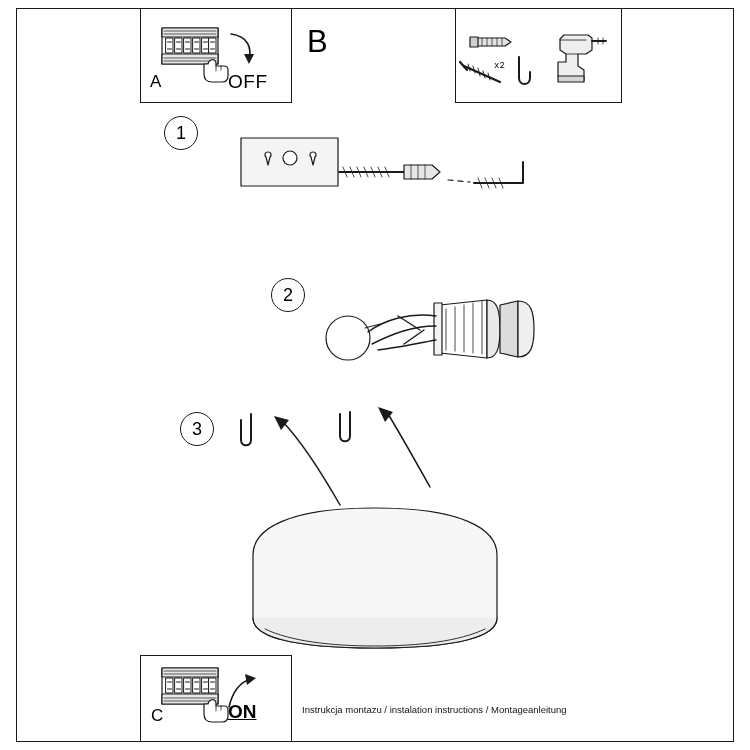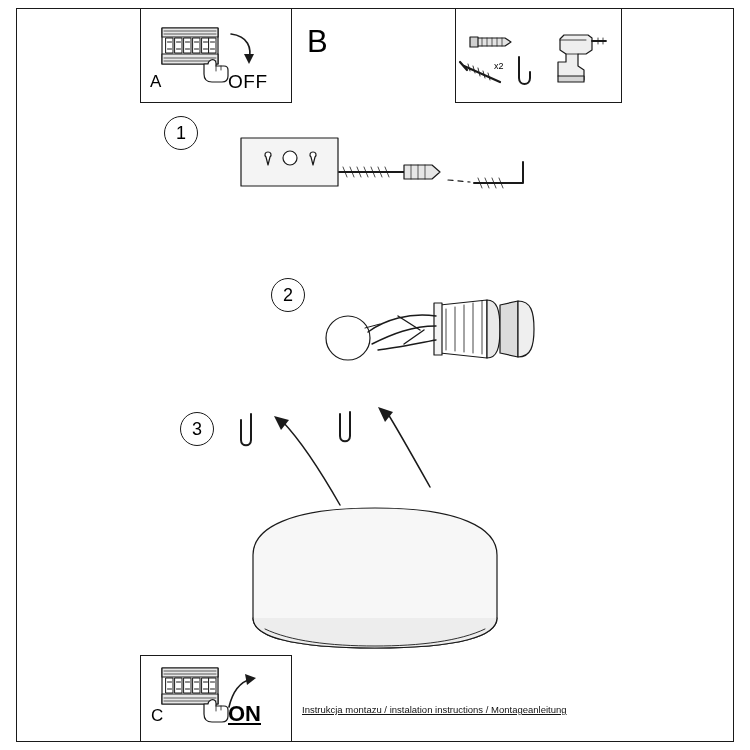--- a/index.html
+++ b/index.html
@@ -53,20 +53,21 @@
     left: 307px; top: 24px;
     font-size: 31px;
     font-weight: normal;
   }
   
   #panel-tools { left: 455px; top: 8px; width: 167px; height: 95px; }
   .x2-label {
     position: absolute;
     left: 494px; top: 61px;
     font-size: 9px;
+    font-family: Liberation Mono, monospace;
   }
   
   .step-circle {
     position: absolute;
     width: 34px; height: 34px;
     border: 1.5px solid #1a1a1a;
     border-radius: 50%;
     display: flex;
     align-items: center;
     justify-content: center;
@@ -81,34 +82,34 @@
   
   #panel-c { left: 140px; top: 655px; width: 152px; height: 87px; }
   .label-c {
     position: absolute;
     left: 151px; top: 706px;
     font-size: 17px;
   }
   .label-on {
     position: absolute;
     left: 228px; top: 701px;
-    font-size: 22px;
+    font-size: 19px;
     font-weight: bold;
     text-decoration: underline;
   }
   
   .footer-text {
     position: absolute;
     left: 302px;
     top: 702px;
     font-size: 9.5px;
     line-height: 15px;
     color: #111;
   }
-  .footer-text div { white-space: nowrap; text-decoration: underline; }
+  .footer-text div { white-space: nowrap; }
 
   svg { display: block; }
   .svg-layer {
     position: absolute;
     left: 0; top: 0;
     width: 750px; height: 750px;
     pointer-events: none;
   }
 </style>
 </head>

